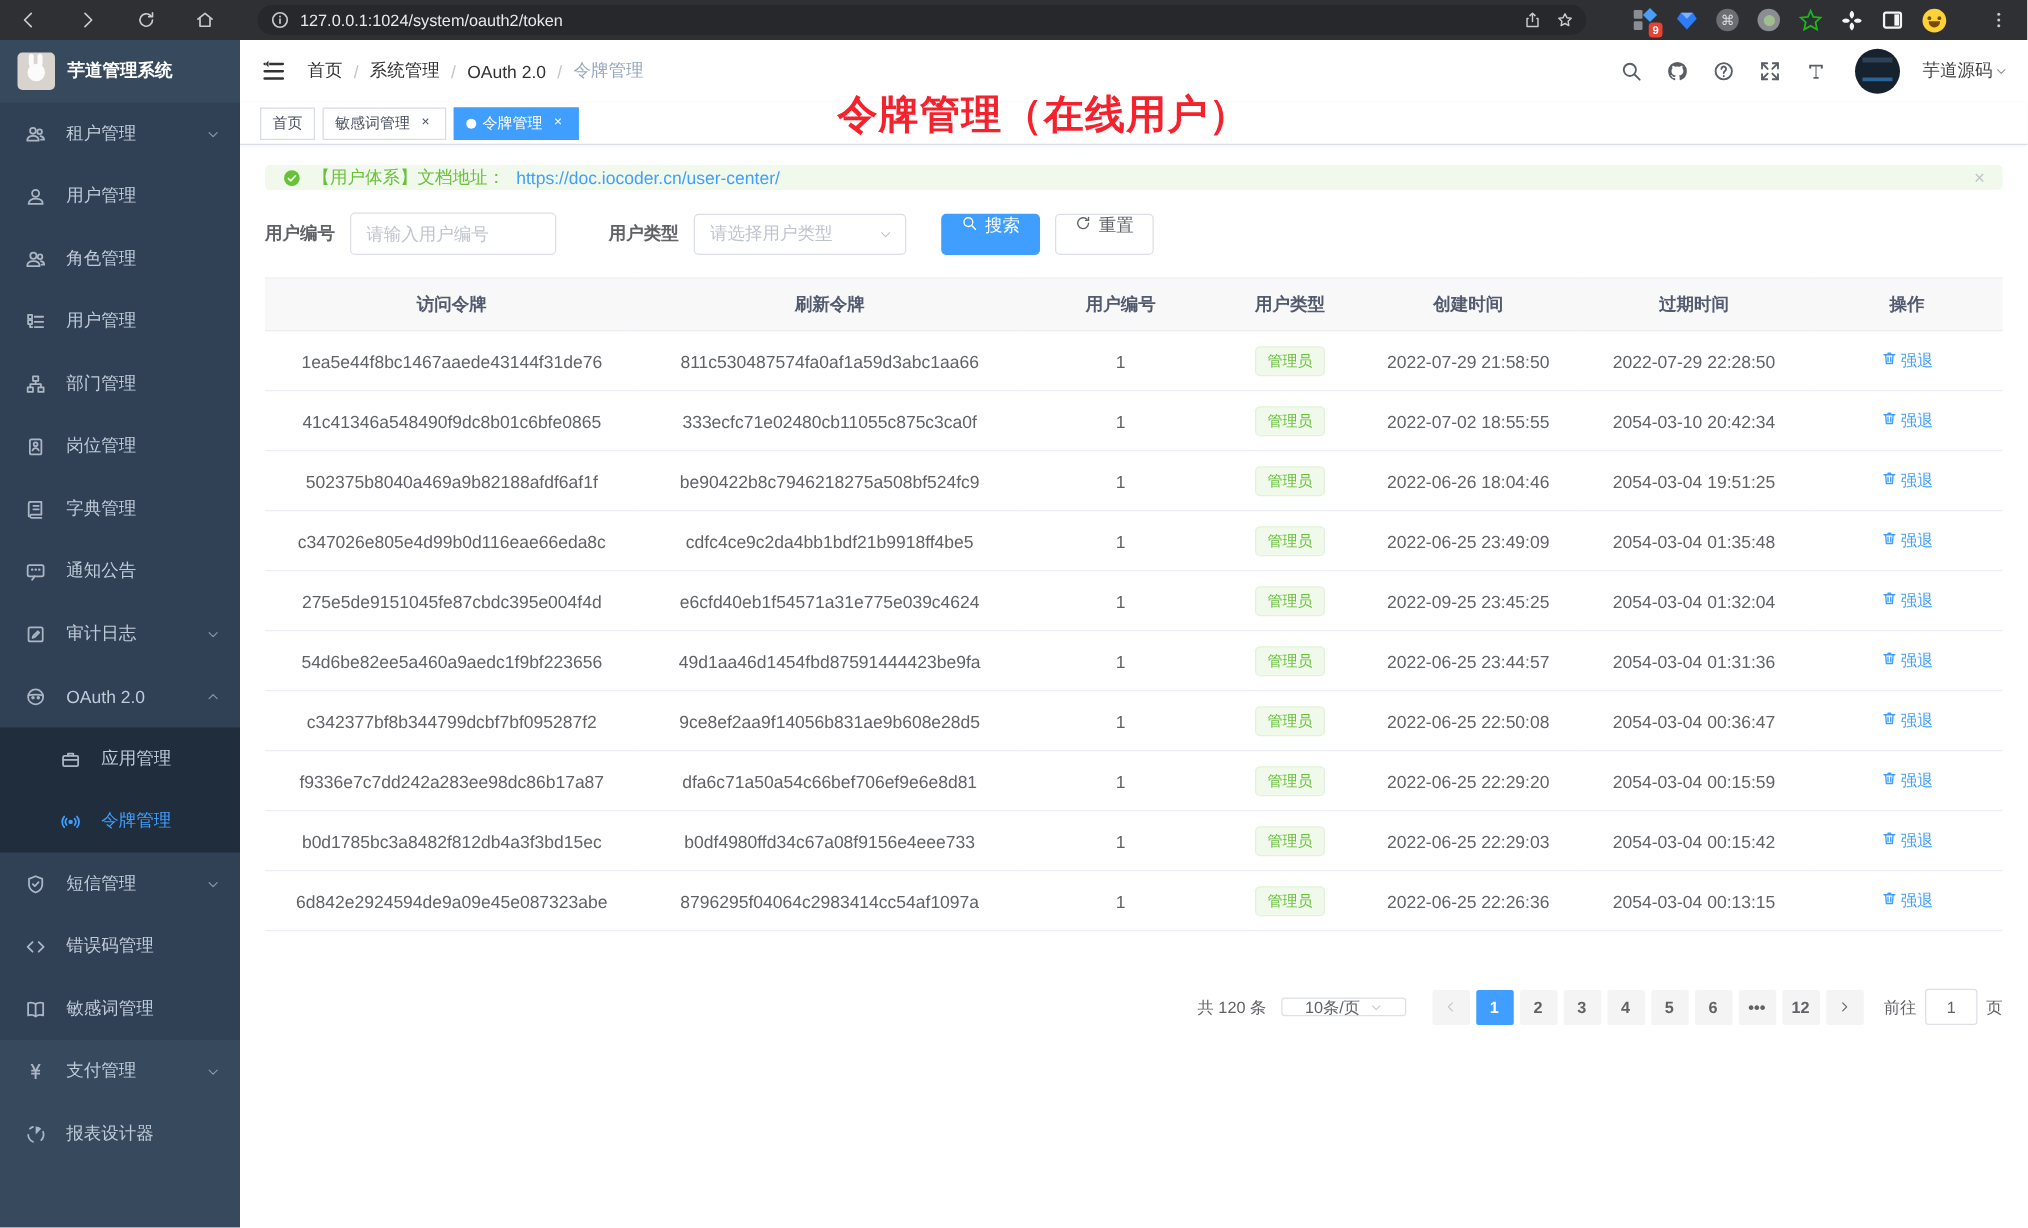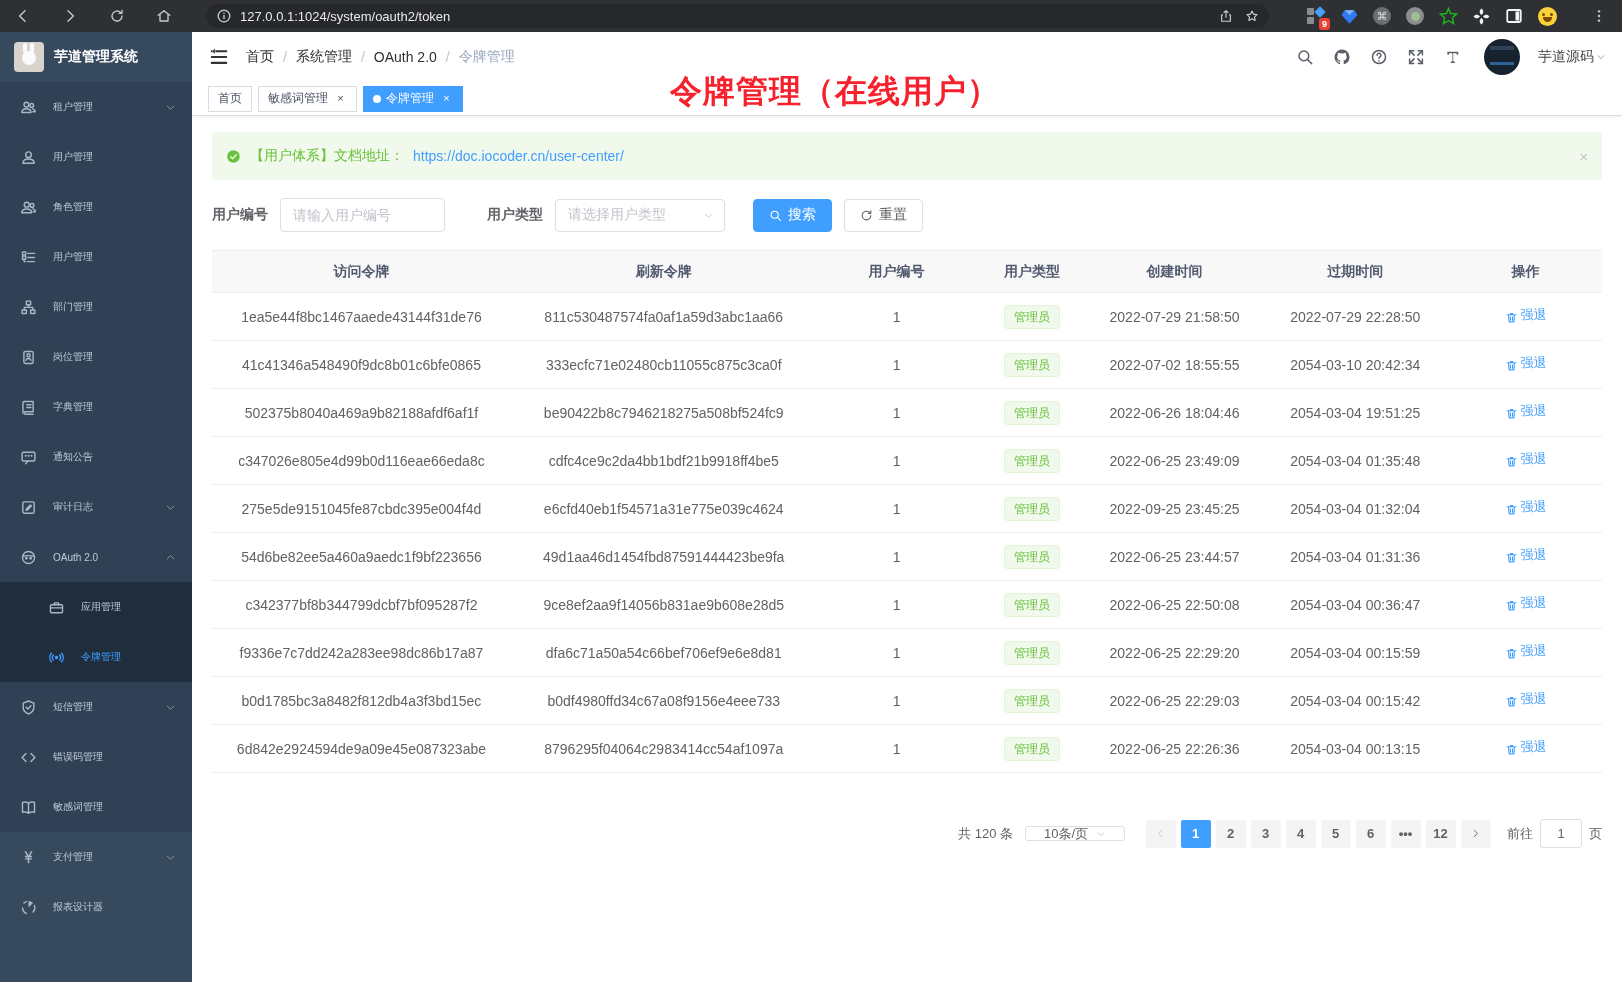--- a/index.html
+++ b/index.html
@@ -29,21 +29,21 @@
   .app { display:flex; height:950px; }
 
   
   .sidebar { width:192px; background:#304156; display:flex; flex-direction:column; flex-shrink:0; }
   .logo-bar { height:50px; background:#36495d; display:flex; align-items:center; padding:0 14px; gap:10px; }
   .logo-img { width:30px; height:30px; border-radius:4px; background:#d8d3cc; position:relative; overflow:hidden; flex-shrink:0; }
   .logo-img:before { content:""; position:absolute; left:8px; top:9px; width:14px; height:14px; border-radius:50%; background:#fbfbfb; }
   .logo-img:after { content:""; position:absolute; left:9px; top:1px; width:4px; height:10px; border-radius:3px; background:#fbfbfb; box-shadow:7px 0 0 #fbfbfb; }
   .logo-title { color:#fff; font-size:14px; font-weight:700; white-space:nowrap; }
   .menu { flex:0 0 auto; }
-  .menu-item { height:50px; display:flex; align-items:center; padding:0 16px 0 20px; gap:16px; font-size:10px; color:#bfcbd9; position:relative; cursor:pointer; }
+  .menu-item { height:50px; display:flex; align-items:center; padding:0 16px 0 20px; gap:16px; font-size:14px; color:#bfcbd9; position:relative; cursor:pointer; }
   .menu-item .mi-icon { width:17px; height:17px; color:#abb6c5; flex-shrink:0; }
   .menu-item .mi-icon svg { width:17px; height:17px; }
   .menu-item .mi-arrow { margin-left:auto; width:11px; height:11px; color:#8d9aa9; }
   .menu-item .mi-arrow svg { width:11px; height:11px; }
   .menu-item.sub { background:#1f2d3d; padding-left:48px; }
   .menu-item.active, .menu-item.active .mi-icon { color:#409eff; }
   .sidebar-bottom { flex:1; background:#36495d; }
   .sidebar-bottom .menu-item { background:transparent; }
 
   
@@ -68,44 +68,44 @@
   .tags-bar { height:34px; display:flex; align-items:center; padding:0 16px; gap:6px; background:#fff; border-bottom:1px solid #d8dce5; box-shadow:0 1px 3px rgba(0,0,0,.06); }
   .tag { height:26px; display:inline-flex; align-items:center; gap:6px; padding:0 9px; border:1px solid #d8dce5; background:#fff; color:#495060; font-size:12px; cursor:pointer; }
   .tag .tag-close { font-size:11px; color:inherit; width:13px; height:13px; line-height:12px; text-align:center; border-radius:50%; }
   .tag.active { background:#409eff; border-color:#409eff; color:#fff; }
   .tag.active:before { content:""; width:8px; height:8px; border-radius:50%; background:#fff; margin-right:-1px; }
 
   .annotation { position:absolute; left:478px; top:38px; font-size:32px; font-weight:700; color:#f5222d; letter-spacing:1px; z-index:40; white-space:nowrap; }
 
   .content { flex:1; padding:16px 20px 0; }
 
-  .alert { height:48px; background:#f0f9eb; border-radius:4px; display:flex; align-items:center; padding:0 14px; gap:9px; font-size:14px; color:#67c23a; margin-bottom:18px; }
+  .alert { height:20px; background:#f0f9eb; border-radius:4px; display:flex; align-items:center; padding:0 14px; gap:9px; font-size:14px; color:#67c23a; margin-bottom:18px; }
   .alert .al-ic { width:15px; height:15px; color:#67c23a; }
   .alert .al-ic svg { width:15px; height:15px; }
   .alert a { color:#409eff; text-decoration:none; }
   .alert .al-close { margin-left:auto; color:#c0c4cc; font-size:15px; cursor:pointer; }
 
   .filters { display:flex; align-items:center; margin-bottom:18px; font-size:14px; }
   .f-label { font-weight:700; color:#606266; margin-right:12px; }
   .f-input { width:165px; height:33px; border:1px solid #dcdfe6; border-radius:4px; padding:16px 12px; font-size:14px; color:#606266; outline:none; font-family:inherit; }
   .f-input::placeholder { color:#c0c4cc; }
   .f-gap { width:42px; }
   .f-select { width:170px; height:33px; border:1px solid #dcdfe6; border-radius:4px; padding:0 10px 0 12px; display:flex; align-items:center; color:#c0c4cc; cursor:pointer; }
   .f-select .sel-arrow { margin-left:auto; width:11px; height:11px; color:#c0c4cc; }
   .f-select .sel-arrow svg { width:11px; height:11px; }
-  .btn { height:33px; border-radius:4px; font-size:14px; display:inline-flex; align-items:center; gap:6px; padding:0 15px; cursor:pointer; font-family:Liberation Mono, monospace; }
+  .btn { height:33px; border-radius:4px; font-size:14px; display:inline-flex; align-items:flex-start; gap:6px; padding:0 15px; cursor:pointer; font-family:Liberation Mono, monospace; }
   .btn svg { width:13px; height:13px; }
   .btn-primary { background:#409eff; border:1px solid #409eff; color:#fff; margin-left:28px; }
   .btn-plain { background:#fff; border:1px solid #dcdfe6; color:#606266; margin-left:12px; }
 
   table.grid { width:100%; border-collapse:collapse; font-size:14px; color:#606266; table-layout:fixed; }
   .grid th { background:#f8f8f9; color:#515a6e; font-weight:700; height:42px; text-align:center; border-top:1px solid #ebeef5; border-bottom:1px solid #ebeef5; }
   .grid td { height:48px; text-align:center; border-bottom:1px solid #ebeef5; overflow:hidden; white-space:nowrap; }
   .badge { display:inline-block; padding:3px 9px; font-size:12px; line-height:16px; color:#67c23a; background:#f0f9eb; border:1px solid #e1f3d8; border-radius:4px; }
-  .action-link { color:#409eff; font-size:13px; display:inline-flex; align-items:flex-end; gap:3px; cursor:pointer; }
+  .action-link { color:#409eff; font-size:13px; display:inline-flex; align-items:flex-start; gap:3px; cursor:pointer; }
   .action-link svg { width:13px; height:13px; }
 
   .pagination { display:flex; align-items:center; justify-content:flex-end; margin-top:46px; font-size:13px; color:#606266; }
   .pg-total { margin-right:12px; }
   .pg-size { width:100px; height:15px; border:1px solid #dcdfe6; border-radius:3px; display:flex; align-items:center; justify-content:center; gap:8px; color:#606266; margin-right:18px; cursor:pointer; }
   .pg-size .sel-arrow { width:10px; height:10px; color:#c0c4cc; }
   .pg-size .sel-arrow svg { width:10px; height:10px; }
   .pg-btn { min-width:30px; height:28px; margin:0 2.5px; background:#f4f4f5; color:#606266; border-radius:2px; display:inline-flex; align-items:center; justify-content:center; font-weight:700; cursor:pointer; padding:0 4px; }
   .pg-btn.disabled { color:#c0c4cc; }
   .pg-btn.active { background:#409eff; color:#fff; }

